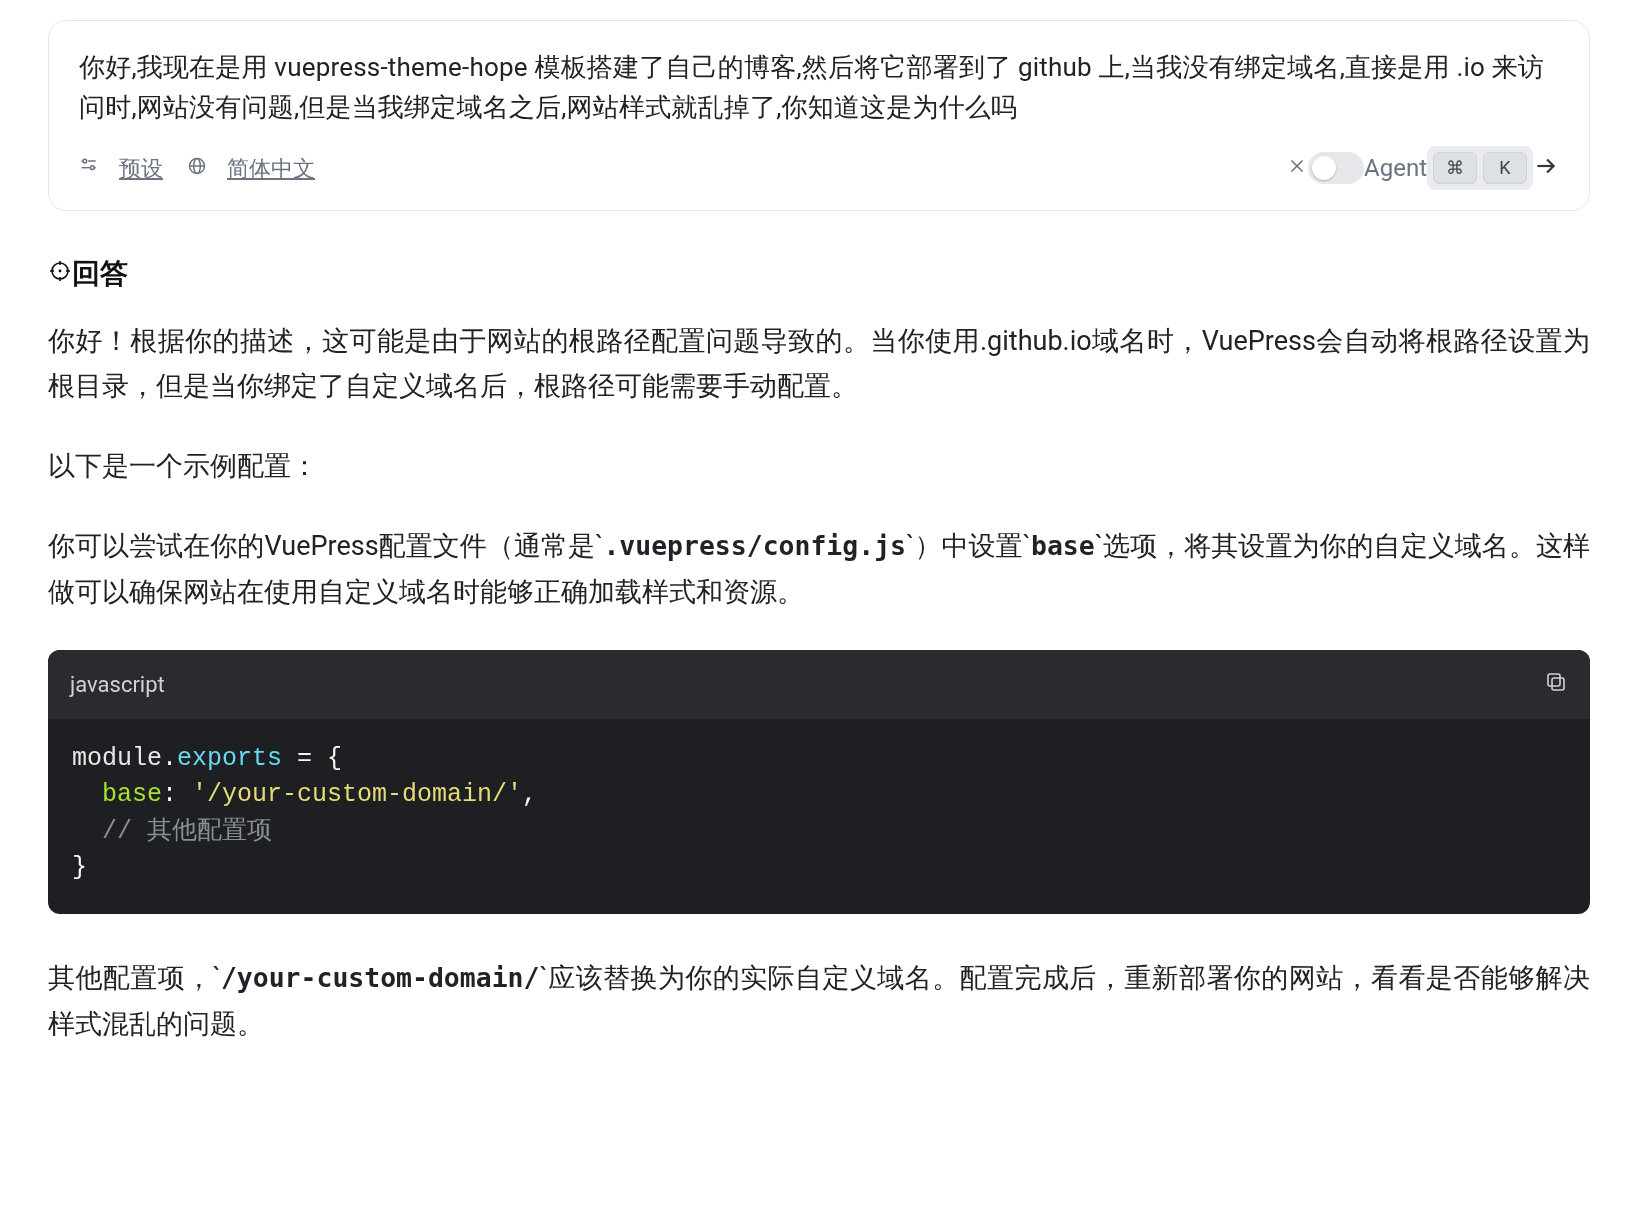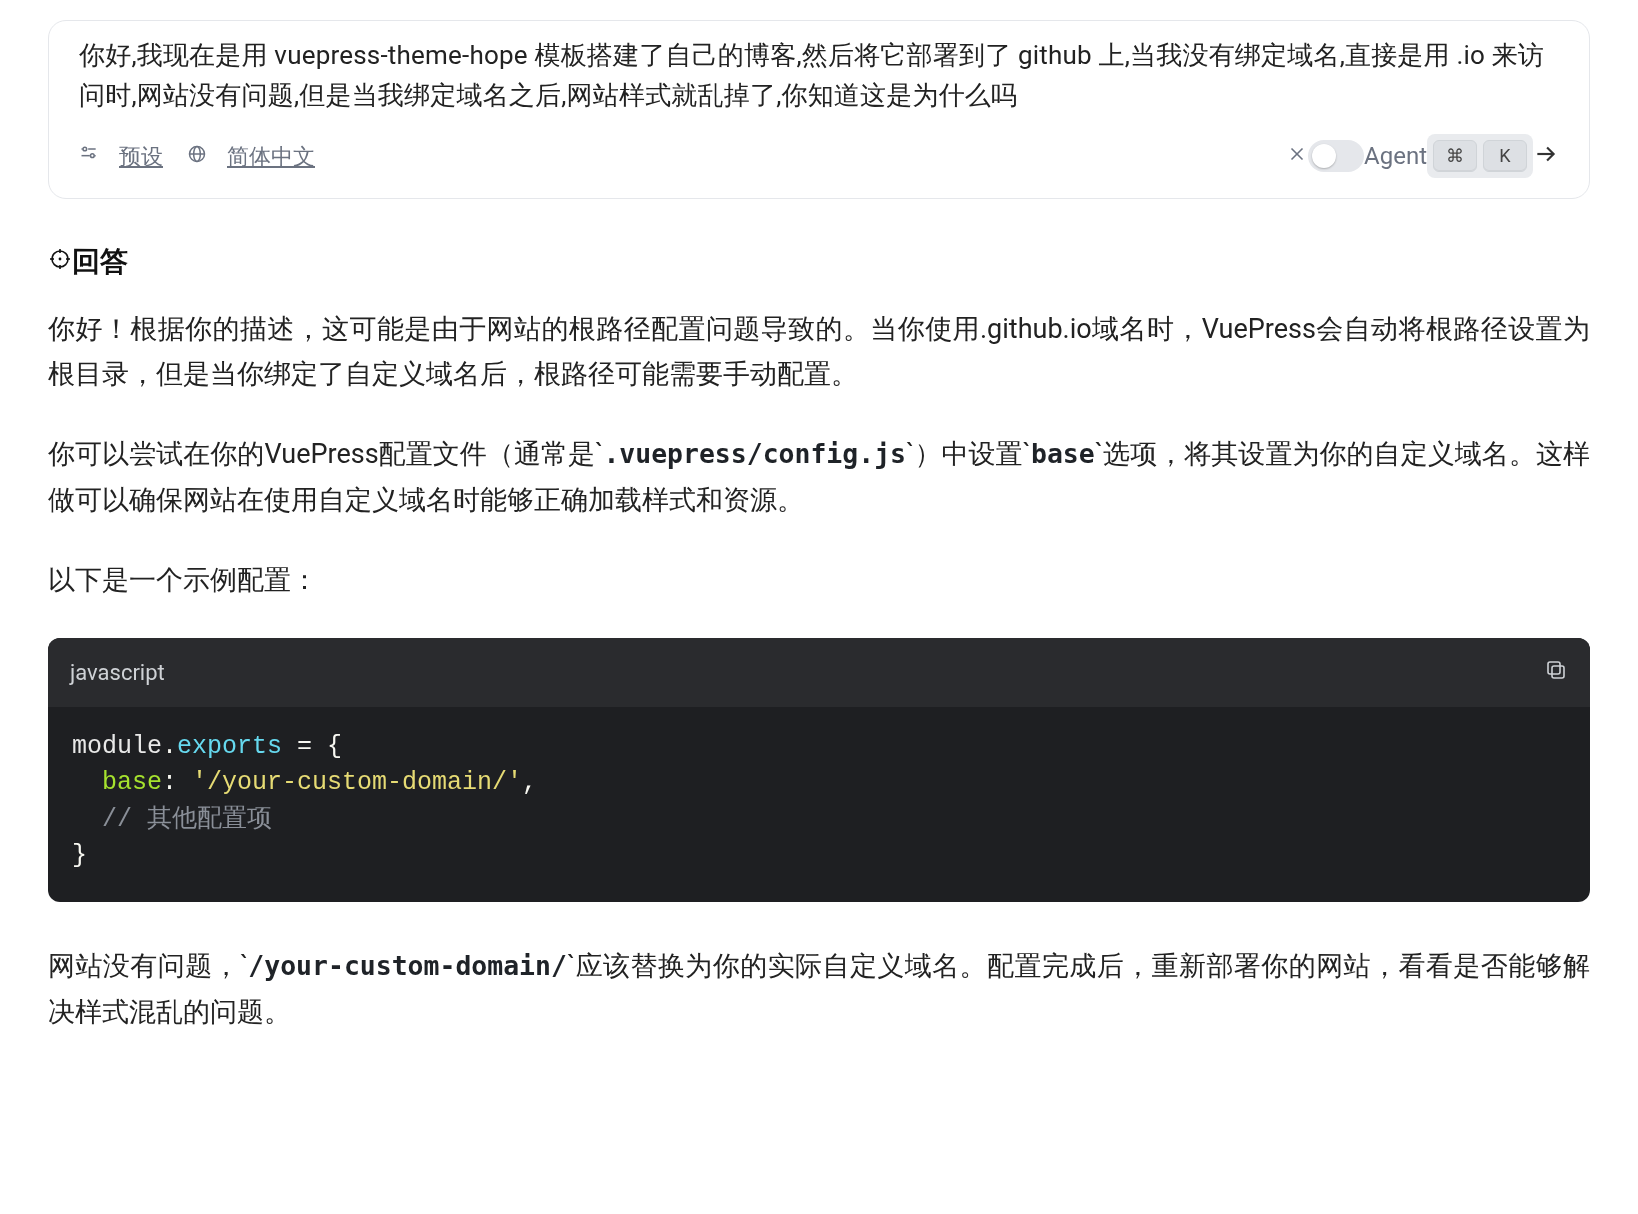--- a/index.html
+++ b/index.html
@@ -28,21 +28,21 @@
     width:1638px;
     min-height:1214px;
     box-sizing:border-box;
     padding:20px 48px 40px 48px;
   }
 
   
   .prompt-card{
     border:1px solid var(--border);
     border-radius:18px;
-    padding:14px 30px 20px 30px;
+    padding:26px 30px 20px 30px;
     box-sizing:border-box;
   }
   .prompt-text{
     font-size:26px;
     line-height:1.55;
     color:#222;
     margin-bottom:18px;
     letter-spacing:0.2px;
   }
   .prompt-toolbar{
@@ -202,40 +202,40 @@
         <line x1="12" y1="18" x2="12" y2="22"></line>
         <line x1="2" y1="12" x2="6" y2="12"></line>
         <line x1="18" y1="12" x2="22" y2="12"></line>
       </svg>
     </span>
     <span>回答</span>
   </div>
 
   <p class="para">你好！根据你的描述，这可能是由于网站的根路径配置问题导致的。当你使用.github.io域名时，VuePress会自动将根路径设置为根目录，但是当你绑定了自定义域名后，根路径可能需要手动配置。</p>
 
+  <p class="para">以下是一个示例配置：</p>
+
   <p class="para">
     <span>你可以尝试在你的VuePress配置文件（通常是`</span><code class="inline">.vuepress/config.js</code><span>`）中设置`</span><code class="inline">base</code><span>`选项，将其设置为你的自定义域名。这样做可以确保网站在使用自定义域名时能够正确加载样式和资源。</span>
   </p>
-
-  <p class="para">以下是一个示例配置：</p>
 
   <div class="code-block">
     <div class="code-header">
       <span>javascript</span>
       <span class="copy-btn">
         <span>
           <svg viewBox="0 0 24 24">
               <rect x="8" y="8" width="12" height="12" rx="2"></rect>
               <rect x="4" y="4" width="12" height="12" rx="2"></rect>
             </svg>
         </span>
       </span>
     </div>
 <pre class="code"><span class="tok-d">module</span><span class="tok-p">.</span><span class="tok-k">exports</span><span class="tok-p"> = {</span>
   <span class="tok-prop">base</span><span class="tok-p">: </span><span class="tok-s">'/your-custom-domain/'</span><span class="tok-p">,</span>
   <span class="tok-c">// 其他配置项</span>
 <span class="tok-p">}</span></pre>
   </div>
 
   <p class="para">
-    <span>网站没有问题，`</span><code class="inline">/your-custom-domain/</code><span>`应该替换为你的实际自定义域名。配置完成后，重新部署你的网站，看看是否能够解决样式混乱的问题。</span>
+    <span>其他配置项，`</span><code class="inline">/your-custom-domain/</code><span>`应该替换为你的实际自定义域名。配置完成后，重新部署你的网站，看看是否能够解决样式混乱的问题。</span>
   </p>
 </div>
 
 </body></html>

